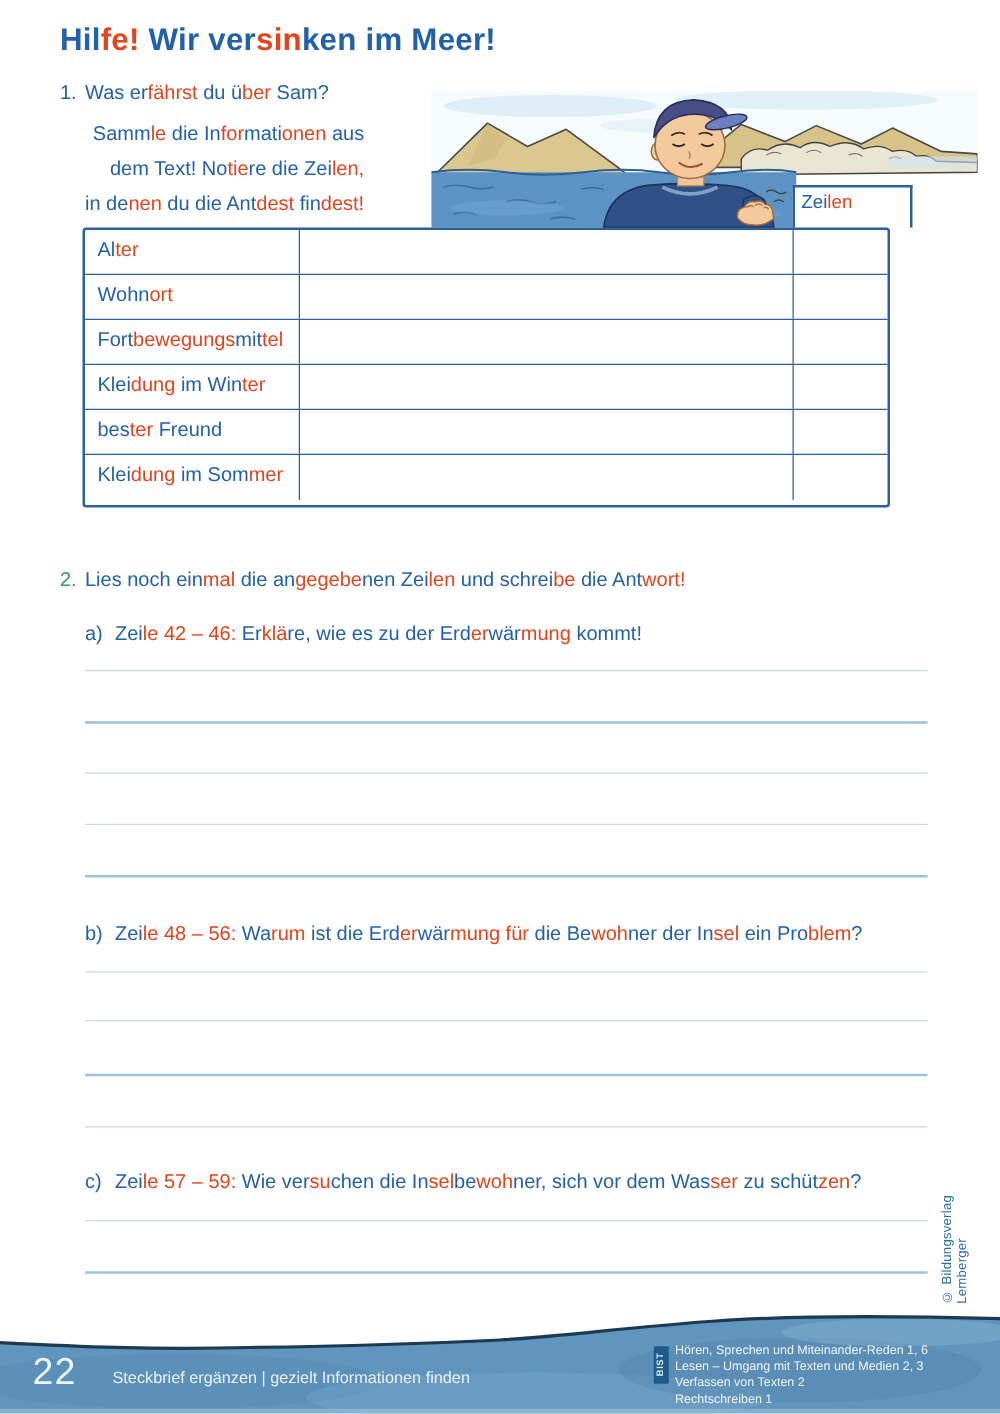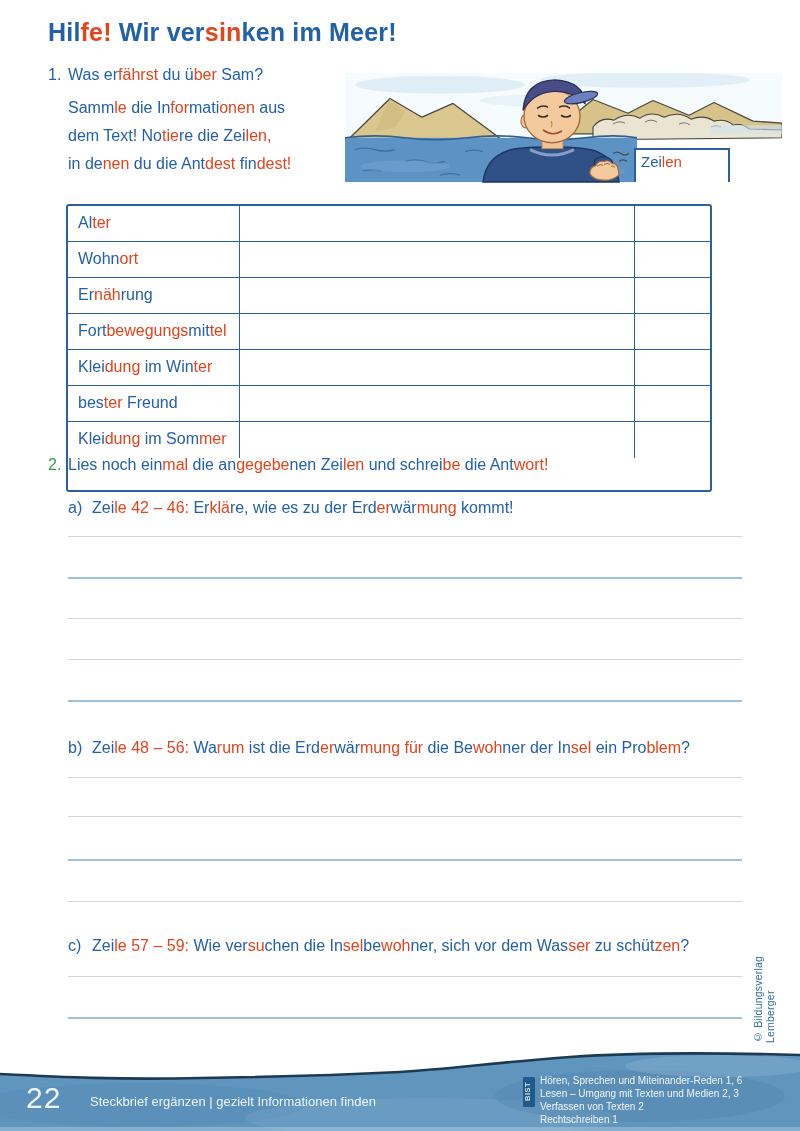--- a/index.html
+++ b/index.html
@@ -15,33 +15,33 @@
 
   .title {
     position:absolute; left:48px; top:18px; margin:0;
     font-size:25px; font-weight:bold; letter-spacing:.2px;
   }
   .qline { position:absolute; font-size:16px; display:flex; }
   .qnum { width:20px; flex:0 0 auto; }
   .q1 { left:48px; top:66px; }
   .q2 { left:48px; top:456px; }
 
-  .instructions { position:absolute; left:68px; top:94px; font-size:16px; line-height:28px; }
+  .instructions { position:absolute; left:68px; top:94px; font-size:16px; line-height:28px;text-align:right; }
 
   .illustration { position:absolute; left:345px; top:73px; width:437px; height:111px; }
 
   .zeilen-header {
     position:absolute; left:634px; top:148px; width:96px; height:34px;
     border:2px solid var(--table-border); border-bottom:none; box-sizing:border-box;
     background:#fff; font-size:15px; padding:3px 0 0 5px;
   }
   .facts-table {
-    position:absolute; left:66px; top:182px; width:646px; height:288px;
+    position:absolute; left:66px; top:182px; width:646px; height:224px;
     border:2px solid var(--table-border); box-sizing:border-box;
-    border-radius:3px; background:transparent;margin-top:22px;
+    border-radius:3px; background:transparent;
   }
   .trow { display:flex; height:36px; box-sizing:border-box; border-bottom:1.6px solid var(--table-border); }
   .trow:last-child { border-bottom:none; }
   .cell { box-sizing:border-box; height:100%; }
   .cell.label {
     width:172px; border-right:1.6px solid var(--table-border);
     font-size:16px; padding:8px 0 0 10px;
   }
   .cell.value { width:395px; border-right:1.6px solid var(--table-border); }
   .cell.zcell { flex:1; }
@@ -141,25 +141,20 @@
   </div>
 
   <div class="facts-table">
     <div class="trow">
       <div class="cell label"><span class="c-b">Al</span><span class="c-r">ter</span></div>
       <div class="cell value"></div>
       <div class="cell zcell"></div>
     </div>
     <div class="trow">
       <div class="cell label"><span class="c-b">Wohn</span><span class="c-r">ort</span></div>
-      <div class="cell value"></div>
-      <div class="cell zcell"></div>
-    </div>
-    <div class="trow">
-      <div class="cell label"><span class="c-b">Er</span><span class="c-r">näh</span><span class="c-b">rung</span></div>
       <div class="cell value"></div>
       <div class="cell zcell"></div>
     </div>
     <div class="trow">
       <div class="cell label"><span class="c-b">Fort</span><span class="c-r">bewegungs</span><span class="c-b">mit</span><span class="c-r">tel</span></div>
       <div class="cell value"></div>
       <div class="cell zcell"></div>
     </div>
     <div class="trow">
       <div class="cell label"><span class="c-b">Klei</span><span class="c-r">dung</span><span class="c-b"> im Win</span><span class="c-r">ter</span></div>

